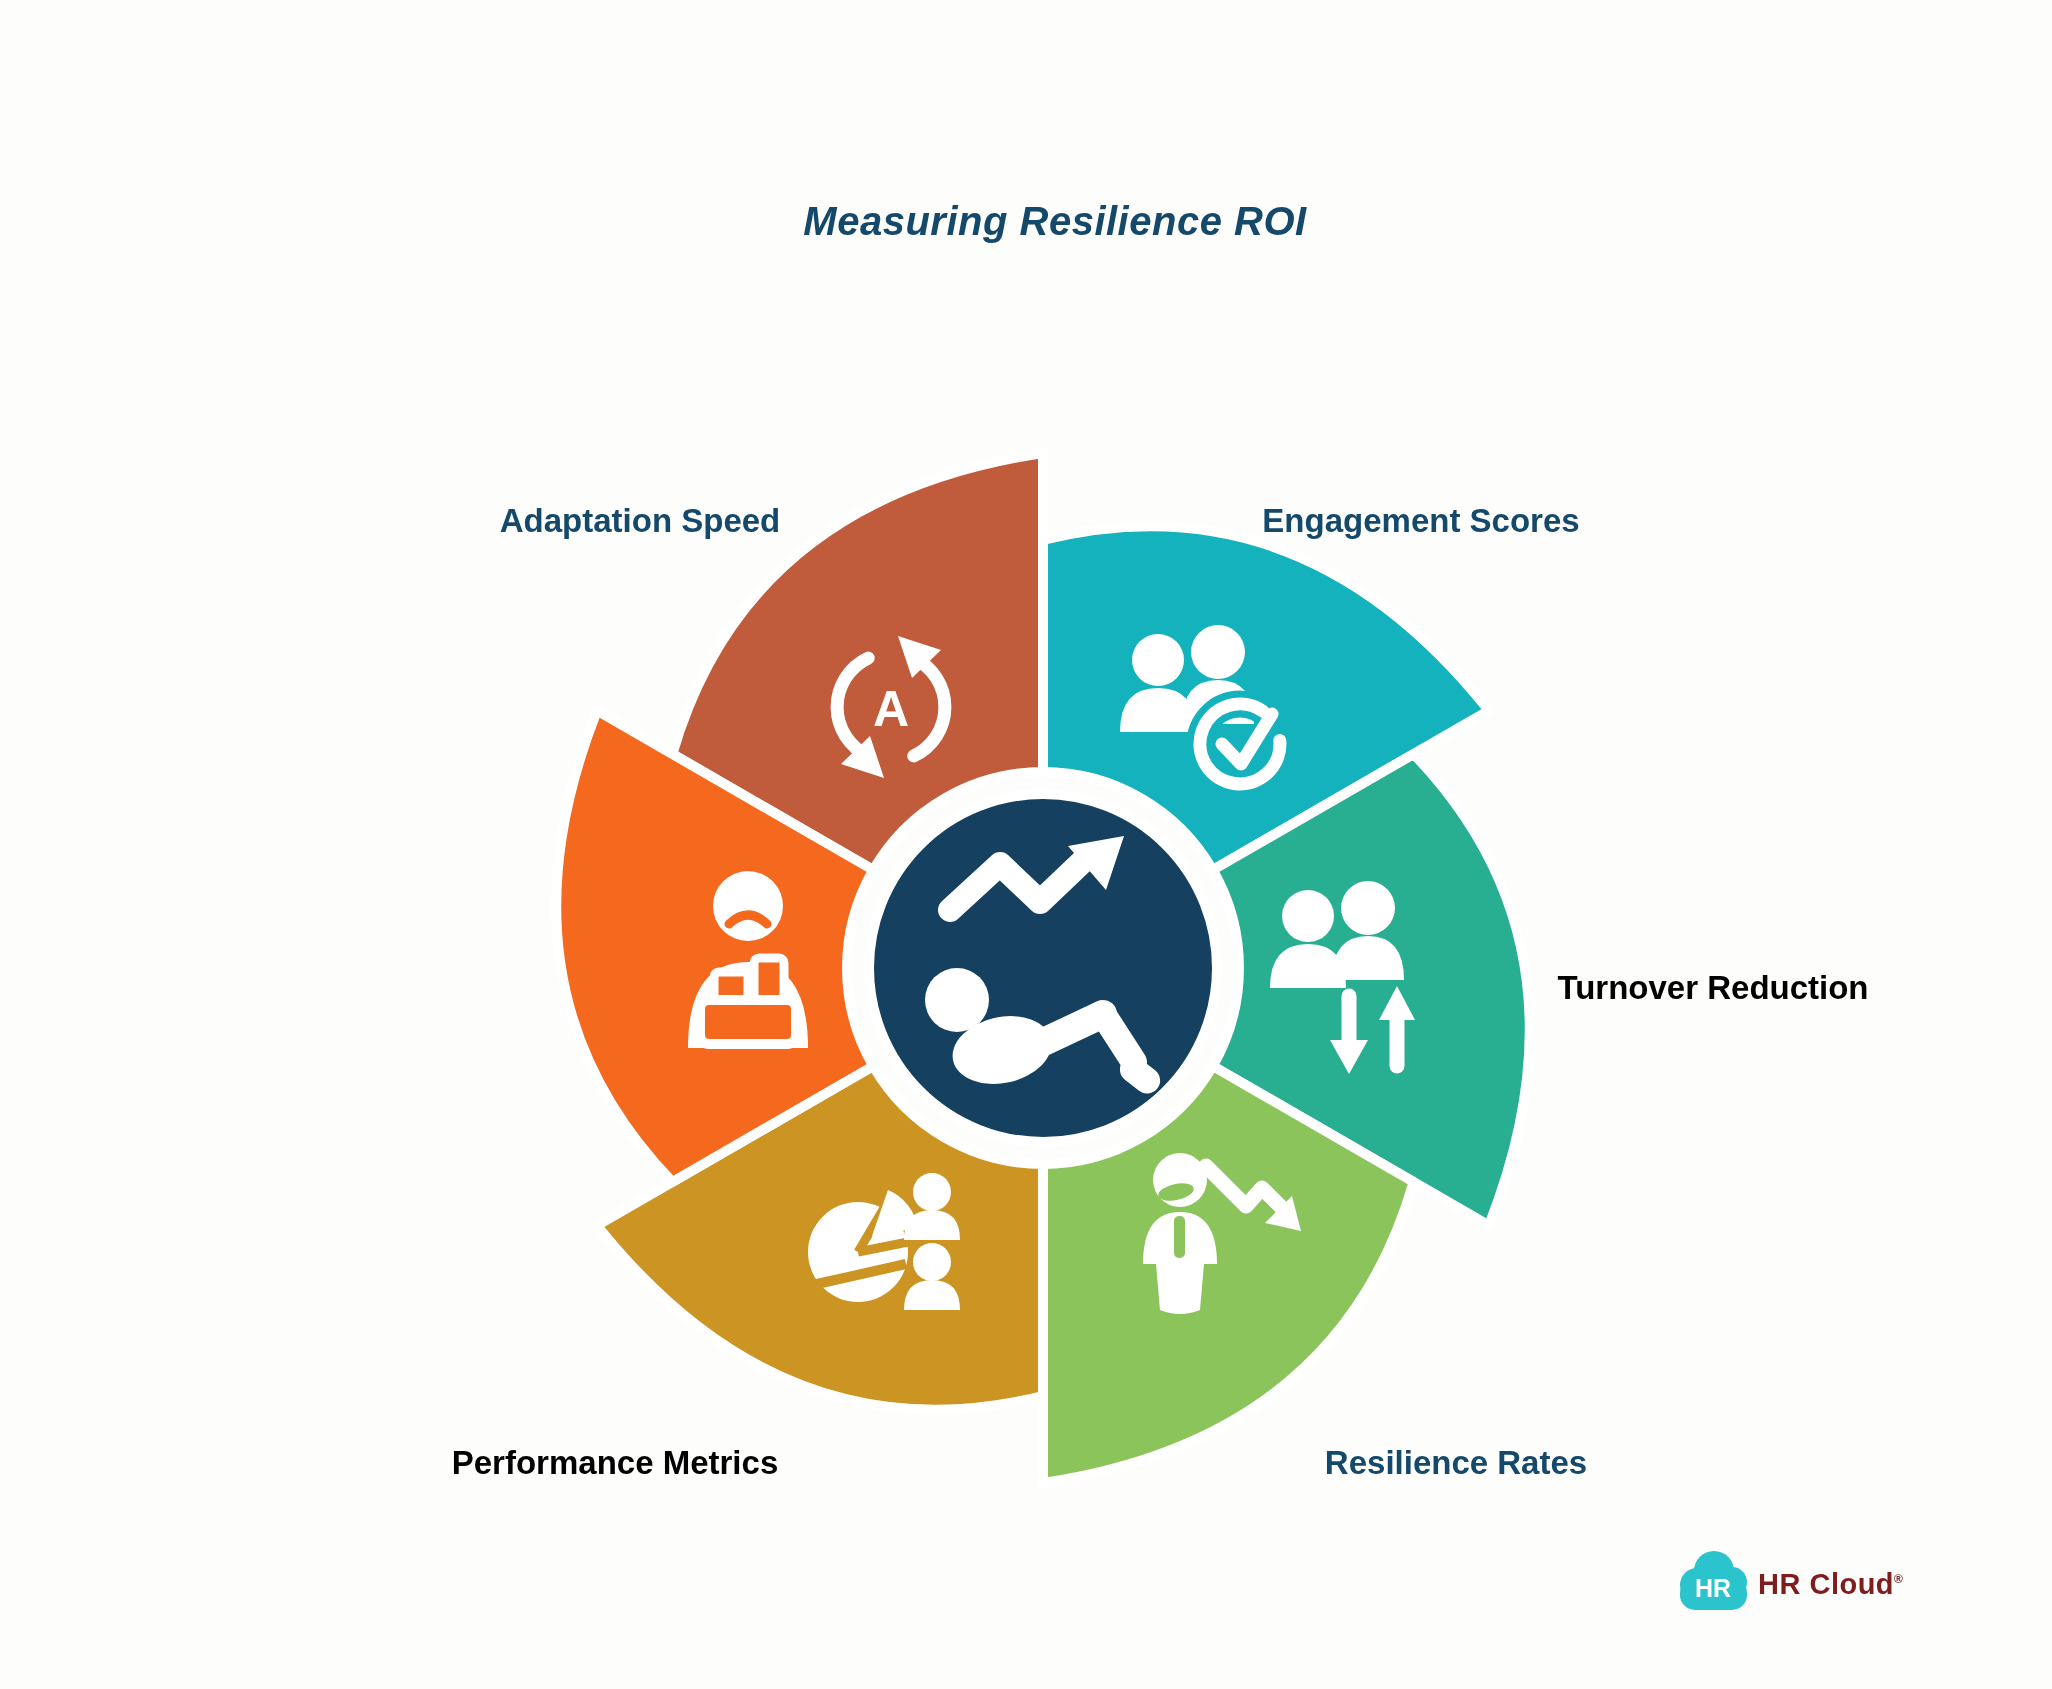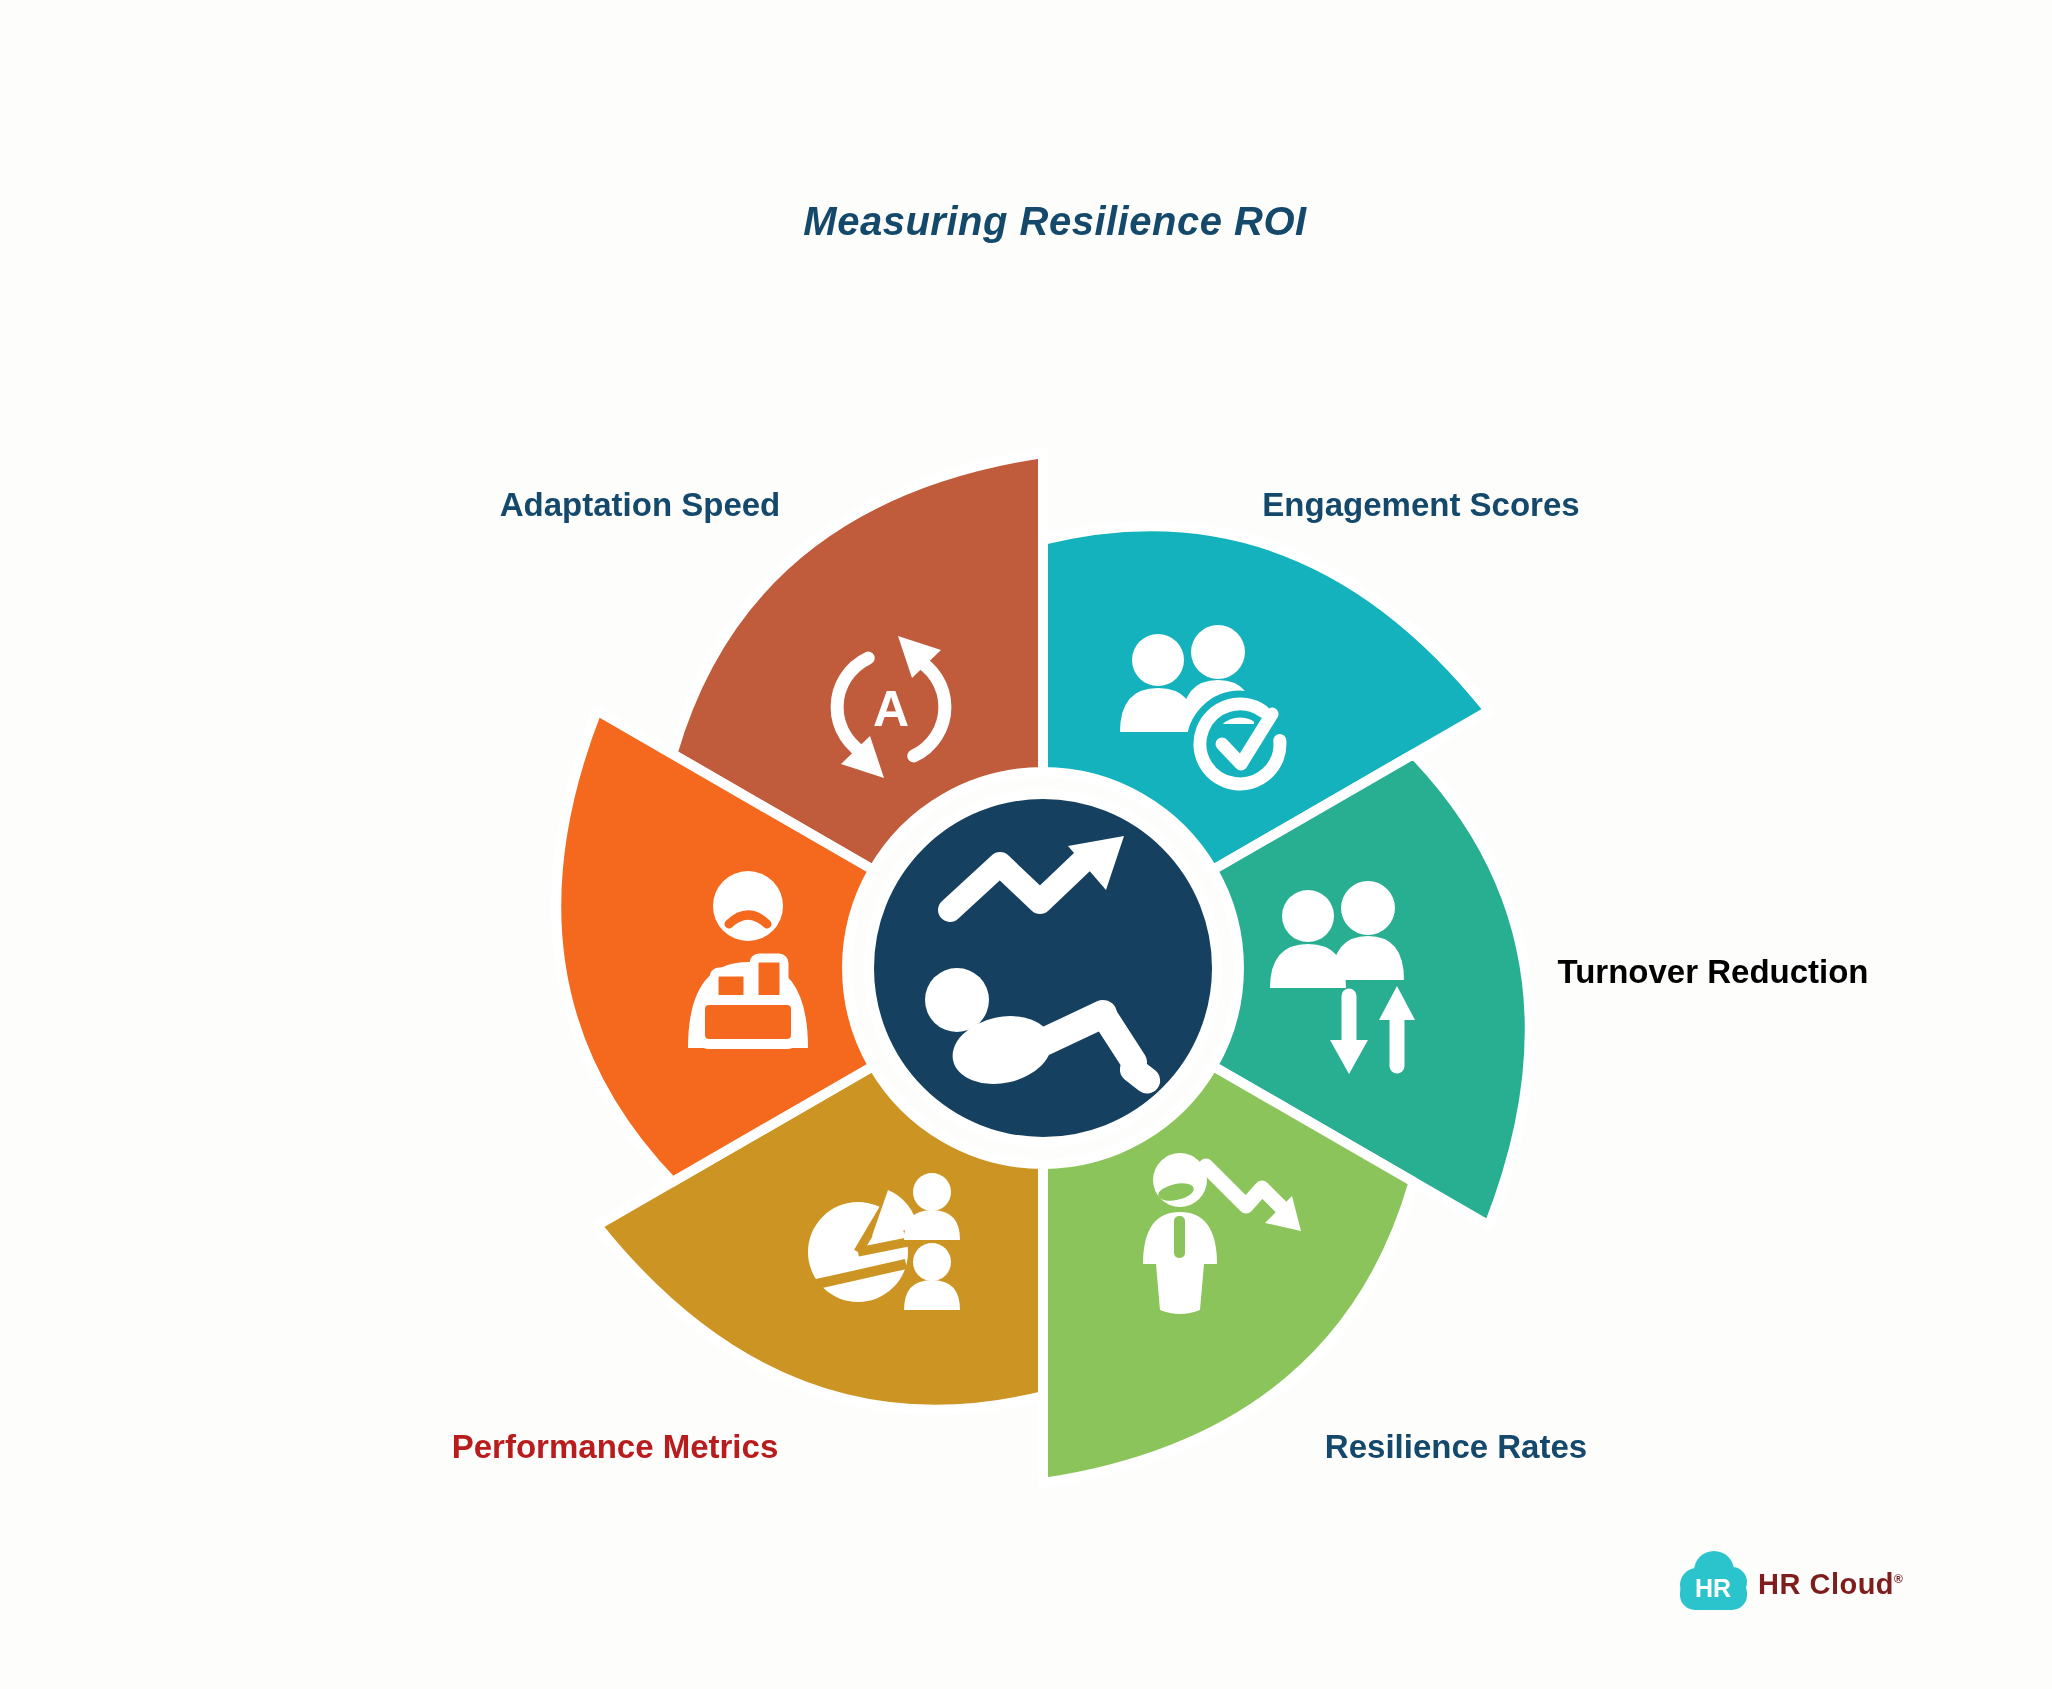--- a/index.html
+++ b/index.html
@@ -17,20 +17,21 @@
     font-weight:bold;
     white-space:nowrap;
     letter-spacing:0.5px;
   }
   .seg-label{
     position:absolute;
     transform:translate(-50%,-50%);
     font-size:33px;
     font-weight:bold;
     white-space:nowrap;
+    margin-top:16px;
   }
   .diagram-svg{position:absolute;left:0;top:0;}
   .blade{stroke:#ffffff;stroke-width:10;stroke-linejoin:round;}
   .icon-text{font-family:"Liberation Sans", sans-serif;}
   .logo-word{
     position:absolute;
     left:1758px;top:1568px;
     font-size:29px;
     font-weight:bold;
     white-space:nowrap;
@@ -135,19 +136,19 @@
       <circle cx="1732" cy="1582" r="15" fill="#2BC4CD"></circle>
       <rect x="1680" y="1578" width="67" height="32" rx="15" fill="#2BC4CD"></rect>
       <text class="icon-text" x="1713" y="1597" text-anchor="middle" font-size="25" font-weight="bold" fill="#ffffff">HR</text>
     </g>
   </svg>
 
   <div class="seg-label" style="left: 640px; top: 505px; color: rgb(20, 73, 107);">Adaptation Speed</div>
   <div class="seg-label" style="left: 1421px; top: 505px; color: rgb(20, 73, 107);">Engagement Scores</div>
   <div class="seg-label" style="left: 1713px; top: 972px; color: #000000;">Turnover Reduction</div>
   <div class="seg-label" style="left: 1456px; top: 1447px; color: rgb(20, 73, 107);">Resilience Rates</div>
-  <div class="seg-label" style="left: 615px; top: 1447px; color: #b91c1c;">Performance Metrics</div>
+  <div class="seg-label" style="left: 615px; top: 1447px; color: #000000;">Performance Metrics</div>
 
   <div class="logo-word" style="color: #7f1d1d;">
     <span>HR Cloud</span><sup>®</sup>
   </div>
 
 </div>
 
 </body></html>

